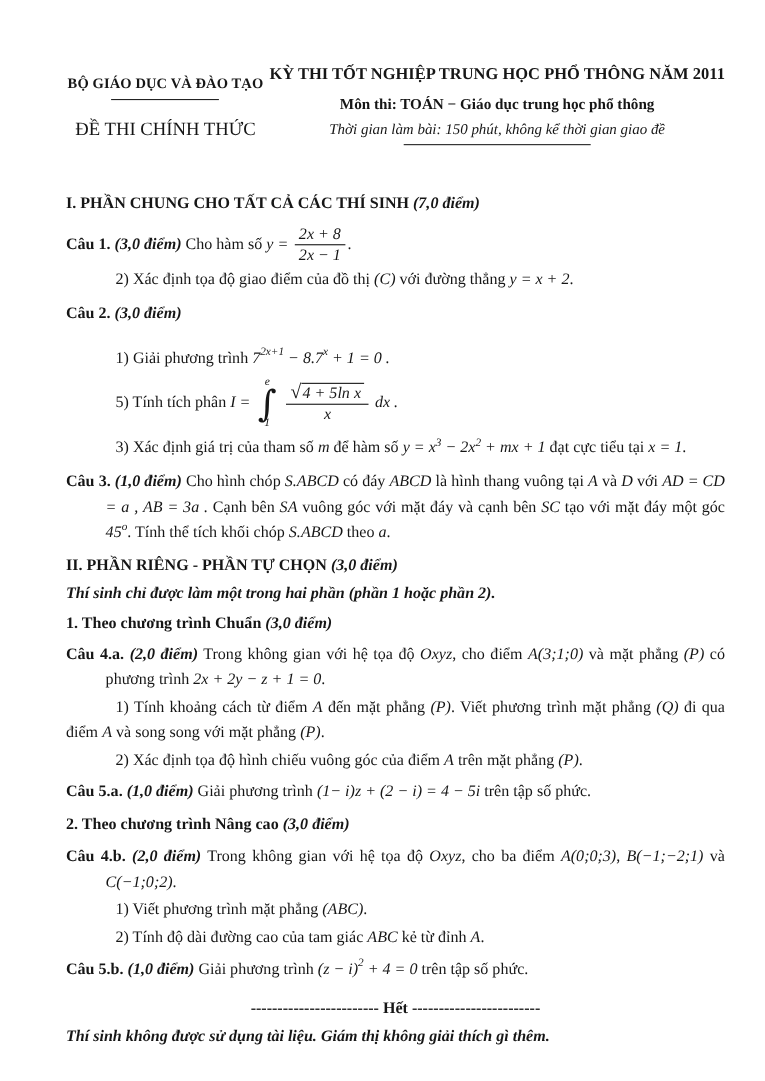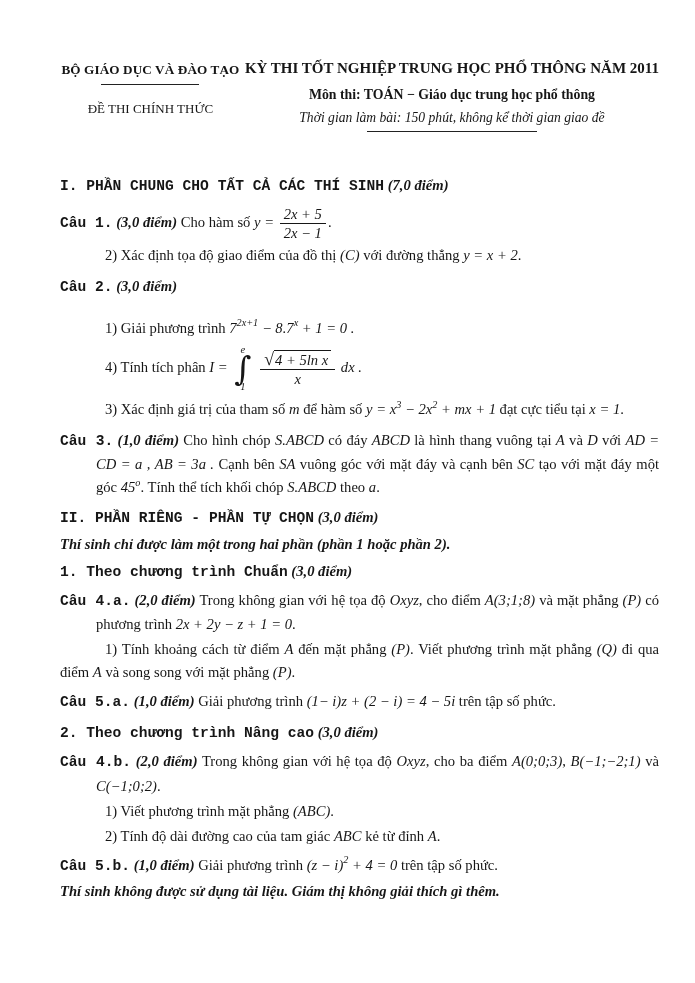--- a/index.html
+++ b/index.html
@@ -9,32 +9,32 @@
     box-sizing:border-box;
     padding:57px 36px 0 60px;
     background:#ffffff;
     color:#161616;
     font-family:"Liberation Serif","DejaVu Serif",serif;
     font-size:14.6px;
     line-height:1.58;
     overflow:hidden;
   }
   
-  .hdr { display:flex; align-items:flex-start; }
+  .hdr { display:flex; align-items:flex-end; }
   .hdr-left { width:214px; text-align:center; padding-top:3px; }
   .ministry { font-weight:700; font-size:13.2px; white-space:nowrap; letter-spacing:0.1px; }
   .rule-l { width:98px; border-bottom:1.4px solid #222; margin:3px auto 14px auto; height:0; }
-  .exam-type { font-size:13px; white-space:nowrap; }
+  .exam-type { font-size:17px; white-space:nowrap; }
   .hdr-right { flex:1; text-align:center; padding-left:4px; }
   .exam-title { font-weight:700; font-size:15px; white-space:nowrap; }
   .subject-line { font-weight:700; font-size:13.8px; margin-top:3px; }
   .duration-line { font-style:italic; font-size:13.6px; margin-top:2px; }
   .rule-r { width:170px; border-bottom:1.4px solid #222; margin:2px auto 0 auto; height:0; }
   
-  .b  { font-weight:700;font-family:Liberation Mono, monospace; }
+  .b  { font-weight:700; }
   .bi { font-weight:700; font-style:italic; }
   .i  { font-style:italic; }
   .sec-head { font-weight:700; margin-top:42px; }
   .sec-head2 { font-weight:700; margin-top:7px; }
   .note-line { font-weight:700; font-style:italic; margin-top:3px; }
   .q { margin-top:8px; }
   .just { text-align:justify; }
   .hang { padding-left:36px; text-indent:-36px; }
   .item { margin-left:45px; margin-top:2px; }
   .item-indent { text-indent:45px; margin-top:2px; }
@@ -74,41 +74,41 @@
   <div class="sec-head">
     <span class="b">I. PHẦN CHUNG CHO TẤT CẢ CÁC THÍ SINH</span>
     <span class="bi">(7,0 điểm)</span>
   </div>
 
   <div class="q">
     <span class="b">Câu 1.</span>
     <span class="bi">(3,0 điểm)</span>
     <span>Cho hàm số</span>
     <span class="i">y =</span>
-    <span class="frac"><span class="fnum i">2x + 5</span><span class="fden i">2x − 1</span></span><span>.</span>
+    <span class="frac"><span class="fnum i">2x + 8</span><span class="fden i">2x − 1</span></span><span>.</span>
   </div>
   <div class="item">
     <span>2) Xác định tọa độ giao điểm của đồ thị</span>
     <span class="i">(C)</span>
     <span>với đường thẳng</span>
     <span class="i">y = x + 2</span><span>.</span>
   </div>
 
   <div class="q">
     <span class="b">Câu 2.</span>
     <span class="bi">(3,0 điểm)</span>
   </div>
   <div class="item" style="margin-top:18px;">
     <span>1) Giải phương trình</span>
     <span class="i">7</span><span class="sp">2x+1</span>
     <span class="i">− 8.7</span><span class="sp">x</span>
     <span class="i">+ 1 = 0 .</span>
   </div>
   <div class="item" style="margin-top:5px;">
-    <span>4) Tính tích phân</span>
+    <span>5) Tính tích phân</span>
     <span class="i">I =</span>
     <span class="intw">
         <span class="ilim">e</span>
         <span class="isym">∫</span>
         <span class="ilim">1</span>
       </span>
     <span class="frac"><span class="fnum"><span class="rad">√</span><span class="sqrtc i">4 + 5ln x</span></span><span class="fden i">x</span></span>
     <span class="i">dx .</span>
   </div>
   <div class="item" style="margin-top:5px;">
@@ -155,35 +155,41 @@
   <div class="sec-head2" style="margin-top:4px;">
     <span class="b">1. Theo chương trình Chuẩn</span>
     <span class="bi">(3,0 điểm)</span>
   </div>
 
   <div class="q hang just" style="margin-top:5px;">
     <span class="b">Câu 4.a.</span>
     <span class="bi">(2,0 điểm)</span>
     <span>Trong không gian với hệ tọa độ</span>
     <span class="i">Oxyz</span><span>, cho điểm</span>
-    <span class="i">A(3;1;8)</span>
+    <span class="i">A(3;1;0)</span>
     <span>và mặt phẳng</span>
     <span class="i">(P)</span>
     <span>có phương trình</span>
     <span class="i">2x + 2y − z + 1 = 0</span><span>.</span>
   </div>
   <div class="item-indent just">
     <span>1) Tính khoảng cách từ điểm</span>
     <span class="i">A</span>
     <span>đến mặt phẳng</span>
     <span class="i">(P)</span><span>. Viết phương trình mặt phẳng</span>
     <span class="i">(Q)</span>
     <span>đi qua điểm</span>
     <span class="i">A</span>
     <span>và song song với mặt phẳng</span>
+    <span class="i">(P)</span><span>.</span>
+  </div>
+  <div class="item">
+    <span>2) Xác định tọa độ hình chiếu vuông góc của điểm</span>
+    <span class="i">A</span>
+    <span>trên mặt phẳng</span>
     <span class="i">(P)</span><span>.</span>
   </div>
 
   <div class="q" style="margin-top:6px;">
     <span class="b">Câu 5.a.</span>
     <span class="bi">(1,0 điểm)</span>
     <span>Giải phương trình</span>
     <span class="i">(1− i)z + (2 − i) = 4 − 5i</span>
     <span>trên tập số phức.</span>
   </div>
@@ -216,15 +222,16 @@
 
   <div class="q" style="margin-top:6px;">
     <span class="b">Câu 5.b.</span>
     <span class="bi">(1,0 điểm)</span>
     <span>Giải phương trình</span>
     <span class="i">(z − i)</span><span class="sp">2</span>
     <span class="i">+ 4 = 0</span>
     <span>trên tập số phức.</span>
   </div>
 
+  <div class="endline">------------------------ Hết ------------------------</div>
   <div class="footnote">Thí sinh không được sử dụng tài liệu. Giám thị không giải thích gì thêm.</div>
 
 </div>
 
 </body></html>

